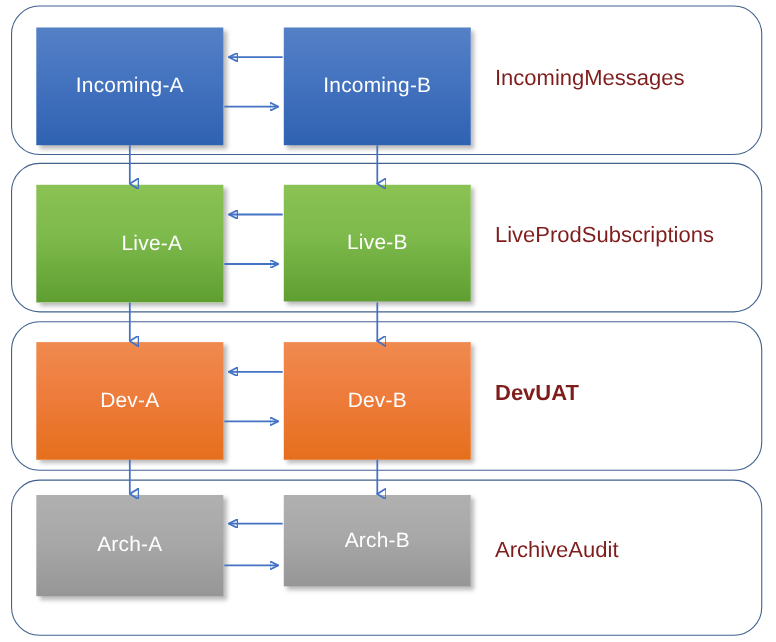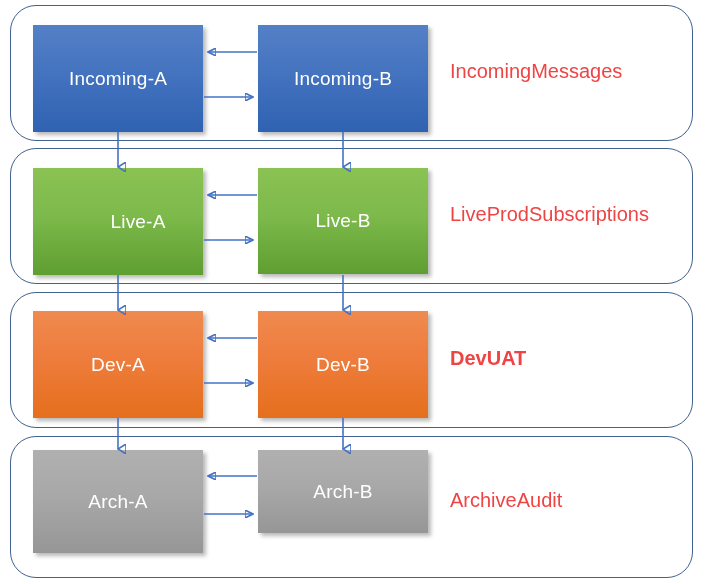--- a/index.html
+++ b/index.html
@@ -35,21 +35,21 @@
     font-size: 19px;
     letter-spacing: 0.2px;
     box-shadow: 3px 3px 4px rgba(0,0,0,0.28);
     z-index: 4;
   }
   .node-a { left: 33px; }
   .node-b { left: 258px; }
   .group-label {
     position: absolute;
     left: 450px;
-    color: #ef4444;
+    color: #7f1d1d;
     font-size: 20px;
     white-space: nowrap;
     z-index: 4;
   }
   .fill-blue   { background: linear-gradient(to bottom, #5480C6 0%, #4473BF 45%, #2F62B2 100%); }
   .fill-green  { background: linear-gradient(to bottom, #8BC254 0%, #7DB94B 45%, #5F9E31 100%); }
   .fill-orange { background: linear-gradient(to bottom, #F08A4F 0%, #EE7C3C 45%, #E56F1C 100%); }
   .fill-gray   { background: linear-gradient(to bottom, #B0B0B0 0%, #A8A8A8 45%, #969696 100%); }
 
   svg.wires {
@@ -93,21 +93,21 @@
   <div class="group-container" style="top:292px; height:136px;"></div>
   <div class="node-box fill-orange node-a" style="top:311px; height:107px;">
     <span>Dev-A</span>
   </div>
   <div class="node-box fill-orange node-b" style="top:311px; height:107px;justify-content:center;">
     <span>Dev-B</span>
   </div>
   <div class="group-label" style="top:347px;font-weight:bold;">DevUAT</div>
 
   <div class="group-container" style="top:436px; height:142px;"></div>
-  <div class="node-box fill-gray node-a" style="top:450px; height:103px;">
+  <div class="node-box fill-gray node-a" style="top:450px; height:92px;">
     <span>Arch-A</span>
   </div>
   <div class="node-box fill-gray node-b" style="top:450px; height:83px;">
     <span>Arch-B</span>
   </div>
   <div class="group-label" style="top:489px;text-align:center;">ArchiveAudit</div>
 
   <svg class="wires" viewBox="0 0 705 584">
     <defs>
       <marker id="arrL" markerWidth="9" markerHeight="8" refX="8" refY="4" orient="auto-start-reverse" markerUnits="userSpaceOnUse">

